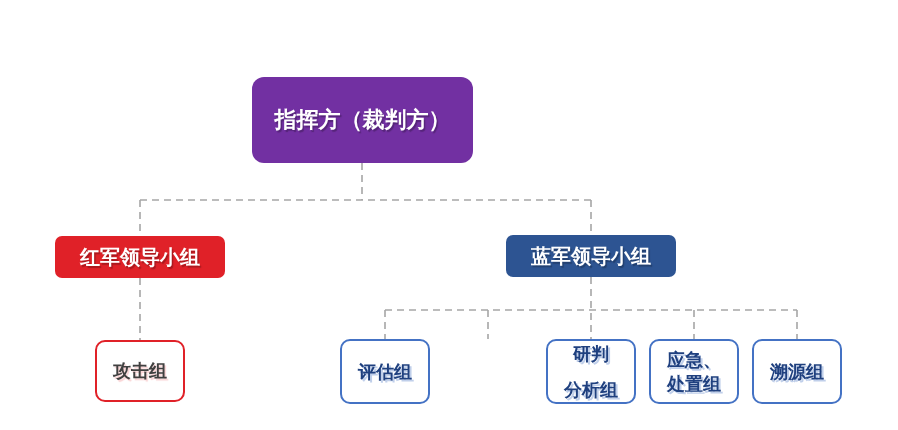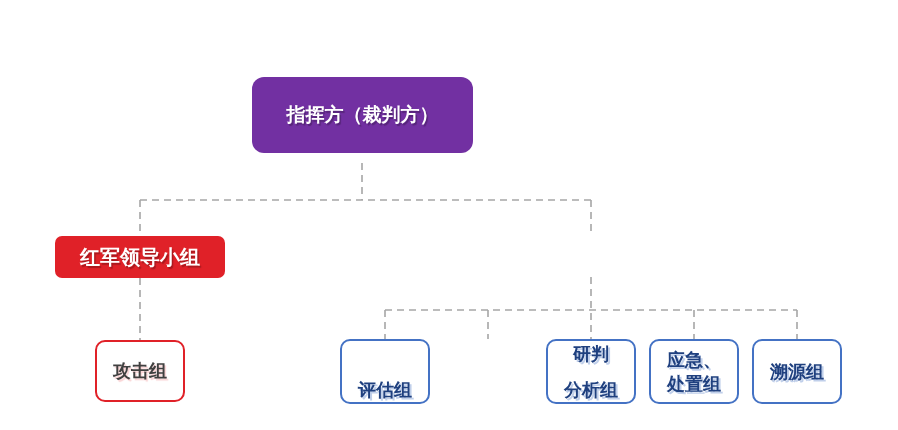--- a/index.html
+++ b/index.html
@@ -35,25 +35,25 @@
     align-items: center;
     justify-content: center;
     text-align: center;
     font-weight: bold;
     box-sizing: border-box;
   }
   .node span { display: block; }
 
   .node-root {
     left: 252px; top: 77px;
-    width: 221px; height: 76px;
+    width: 221px; height: 86px;
     background: #7230a2;
     border-radius: 12px;
     color: #ffffff;
-    font-size: 19px;
+    font-size: 22px;
     line-height: 30px;
     text-shadow: 1.5px 1.5px 1px rgba(0,0,0,0.25);
   }
   .node-leader {
     height: 42px;
     color: #ffffff;
     font-size: 20px;
     border-radius: 7px;
     text-shadow: 1.5px 1.5px 1px rgba(0,0,0,0.25);
   }
@@ -76,21 +76,21 @@
     line-height: 24px;
     text-shadow: 2px 2px 0 rgba(140,168,216,0.55);
   }
   .node-child-red {
     left: 95px; top: 340px;
     width: 90px; height: 62px;
     border-color: #e02128;
     color: #404040;
     text-shadow: 1.5px 1.5px 1px rgba(224,33,40,0.2);
   }
-  .child-1 { left: 340px; justify-content: flex-end; }
+  .child-1 { left: 340px; }
   .child-2 { left: 443px; }
   .child-3 { left: 546px; gap: 12px; }
   .child-4 { left: 649px; }
   .child-5 { left: 752px; }
 </style>
 </head>
 <body>
 
 <div class="stage">
 
@@ -109,20 +109,23 @@
   </svg>
 
   <div class="node node-root">
     <span>指挥方（裁判方）</span>
   </div>
 
   <div class="node node-leader node-leader-red">
     <span>红军领导小组</span>
   </div>
 
+  <div class="node node-leader node-leader-blue">
+    <span>蓝军领导小组</span>
+  </div>
 
   <div class="node node-child node-child-red">
     <span>攻击组</span>
   </div>
 
   <div class="node node-child child-1">
     <span>评估组</span>
   </div>
 
 

